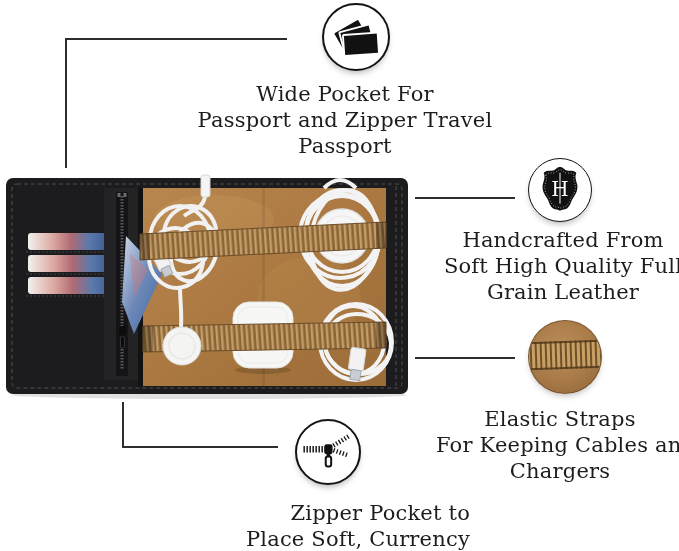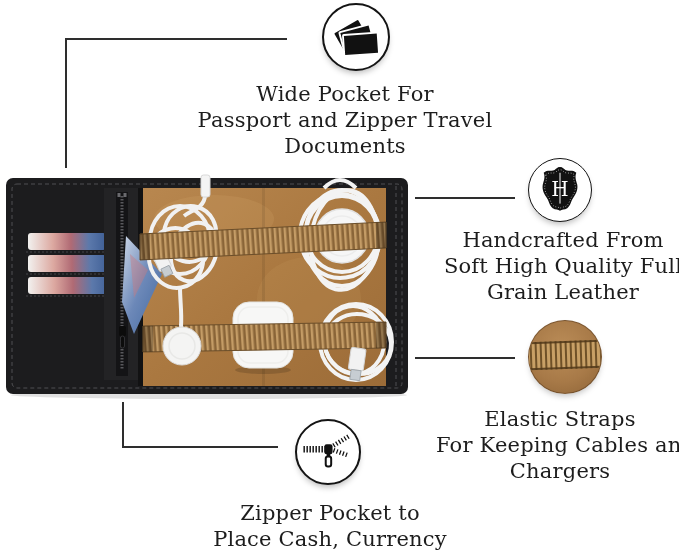--- a/index.html
+++ b/index.html
@@ -199,33 +199,33 @@
       <line x1="39" y1="31" x2="56" y2="37" stroke="#111111" stroke-width="5" stroke-dasharray="1.4 2.2"></line>
       <rect x="29" y="24.5" width="9" height="11" rx="2.5" fill="#111111"></rect>
       <rect x="31.5" y="35" width="4" height="4" fill="#111111"></rect>
       <rect x="30.5" y="38" width="6" height="11" rx="2.5" fill="#ffffff" stroke="#111111" stroke-width="2.2"></rect>
     </svg>
   </div>
 
   <div class="callout-text" style="left:165px;top:81px;width:360px;">
     <div>Wide Pocket For</div>
     <div>Passport and Zipper Travel</div>
-    <div>Documents</div>
+    <div>Passport</div>
   </div>
 
   <div class="callout-text" style="left:439px;top:227px;width:248px;">
     <div>Handcrafted From</div>
     <div>Soft High Quality Full</div>
     <div>Grain Leather</div>
   </div>
 
   <div class="callout-text" style="left:436px;top:406px;width:248px;">
     <div>Elastic Straps</div>
     <div>For Keeping Cables and</div>
     <div>Chargers</div>
   </div>
 
-  <div class="callout-text" style="left:190px;top:500px;width:280px;">
+  <div class="callout-text" style="left:190px;top:500px;width:280px;text-align:right;">
     <div>Zipper Pocket to</div>
-    <div>Place Cash, Currency</div>
+    <div>Place Soft, Currency</div>
   </div>
 
 </div>
 
 </body></html>

